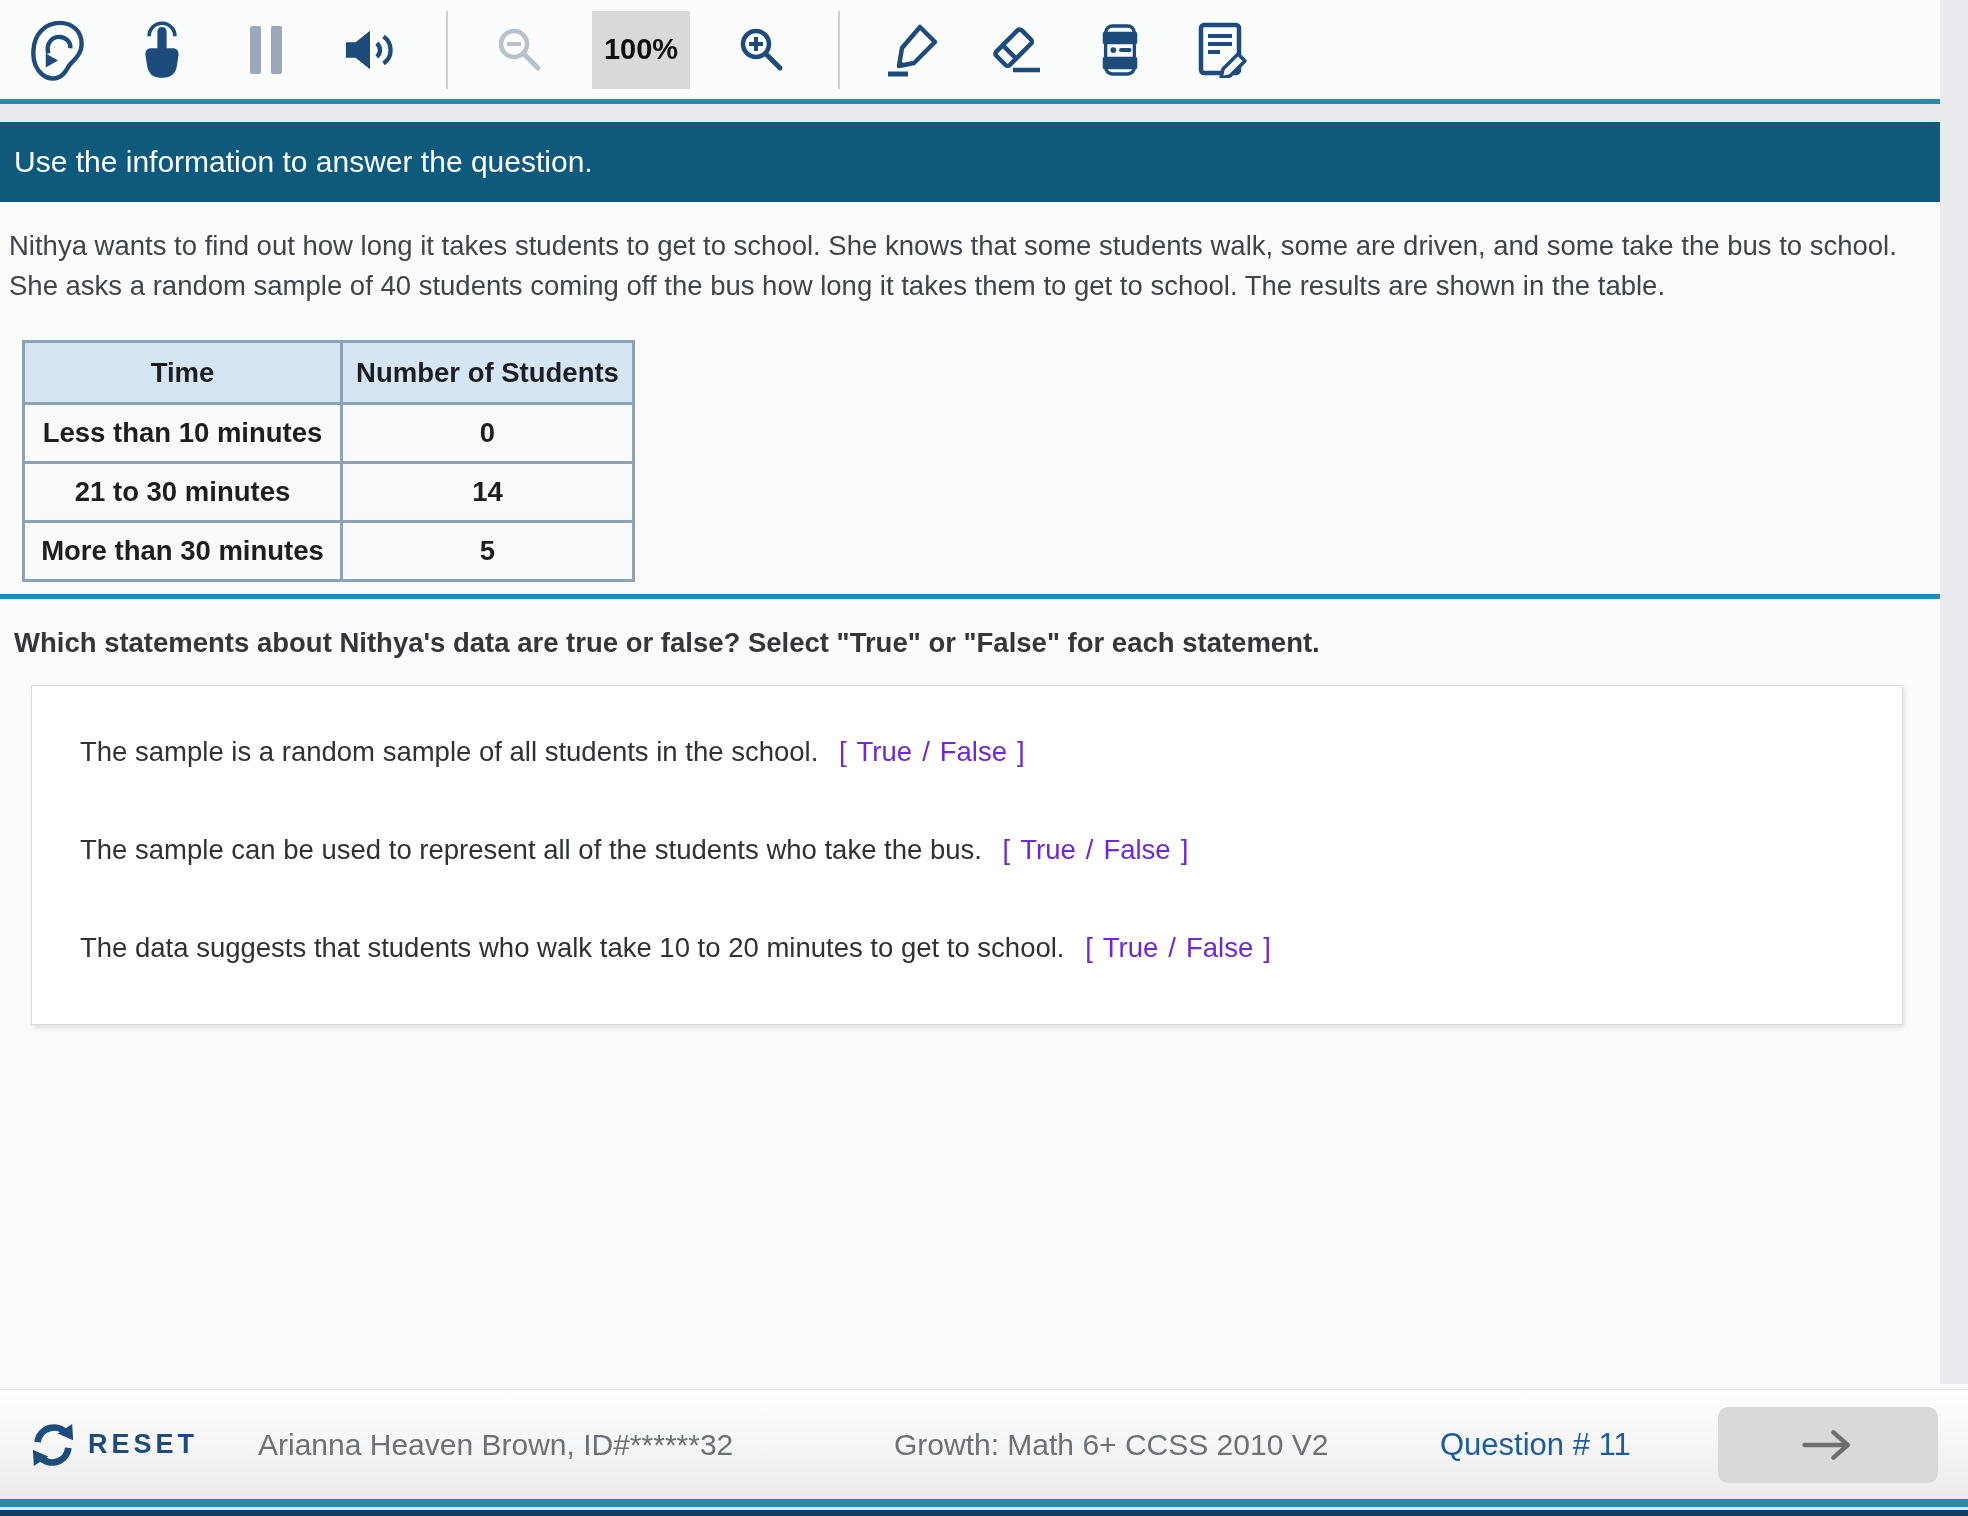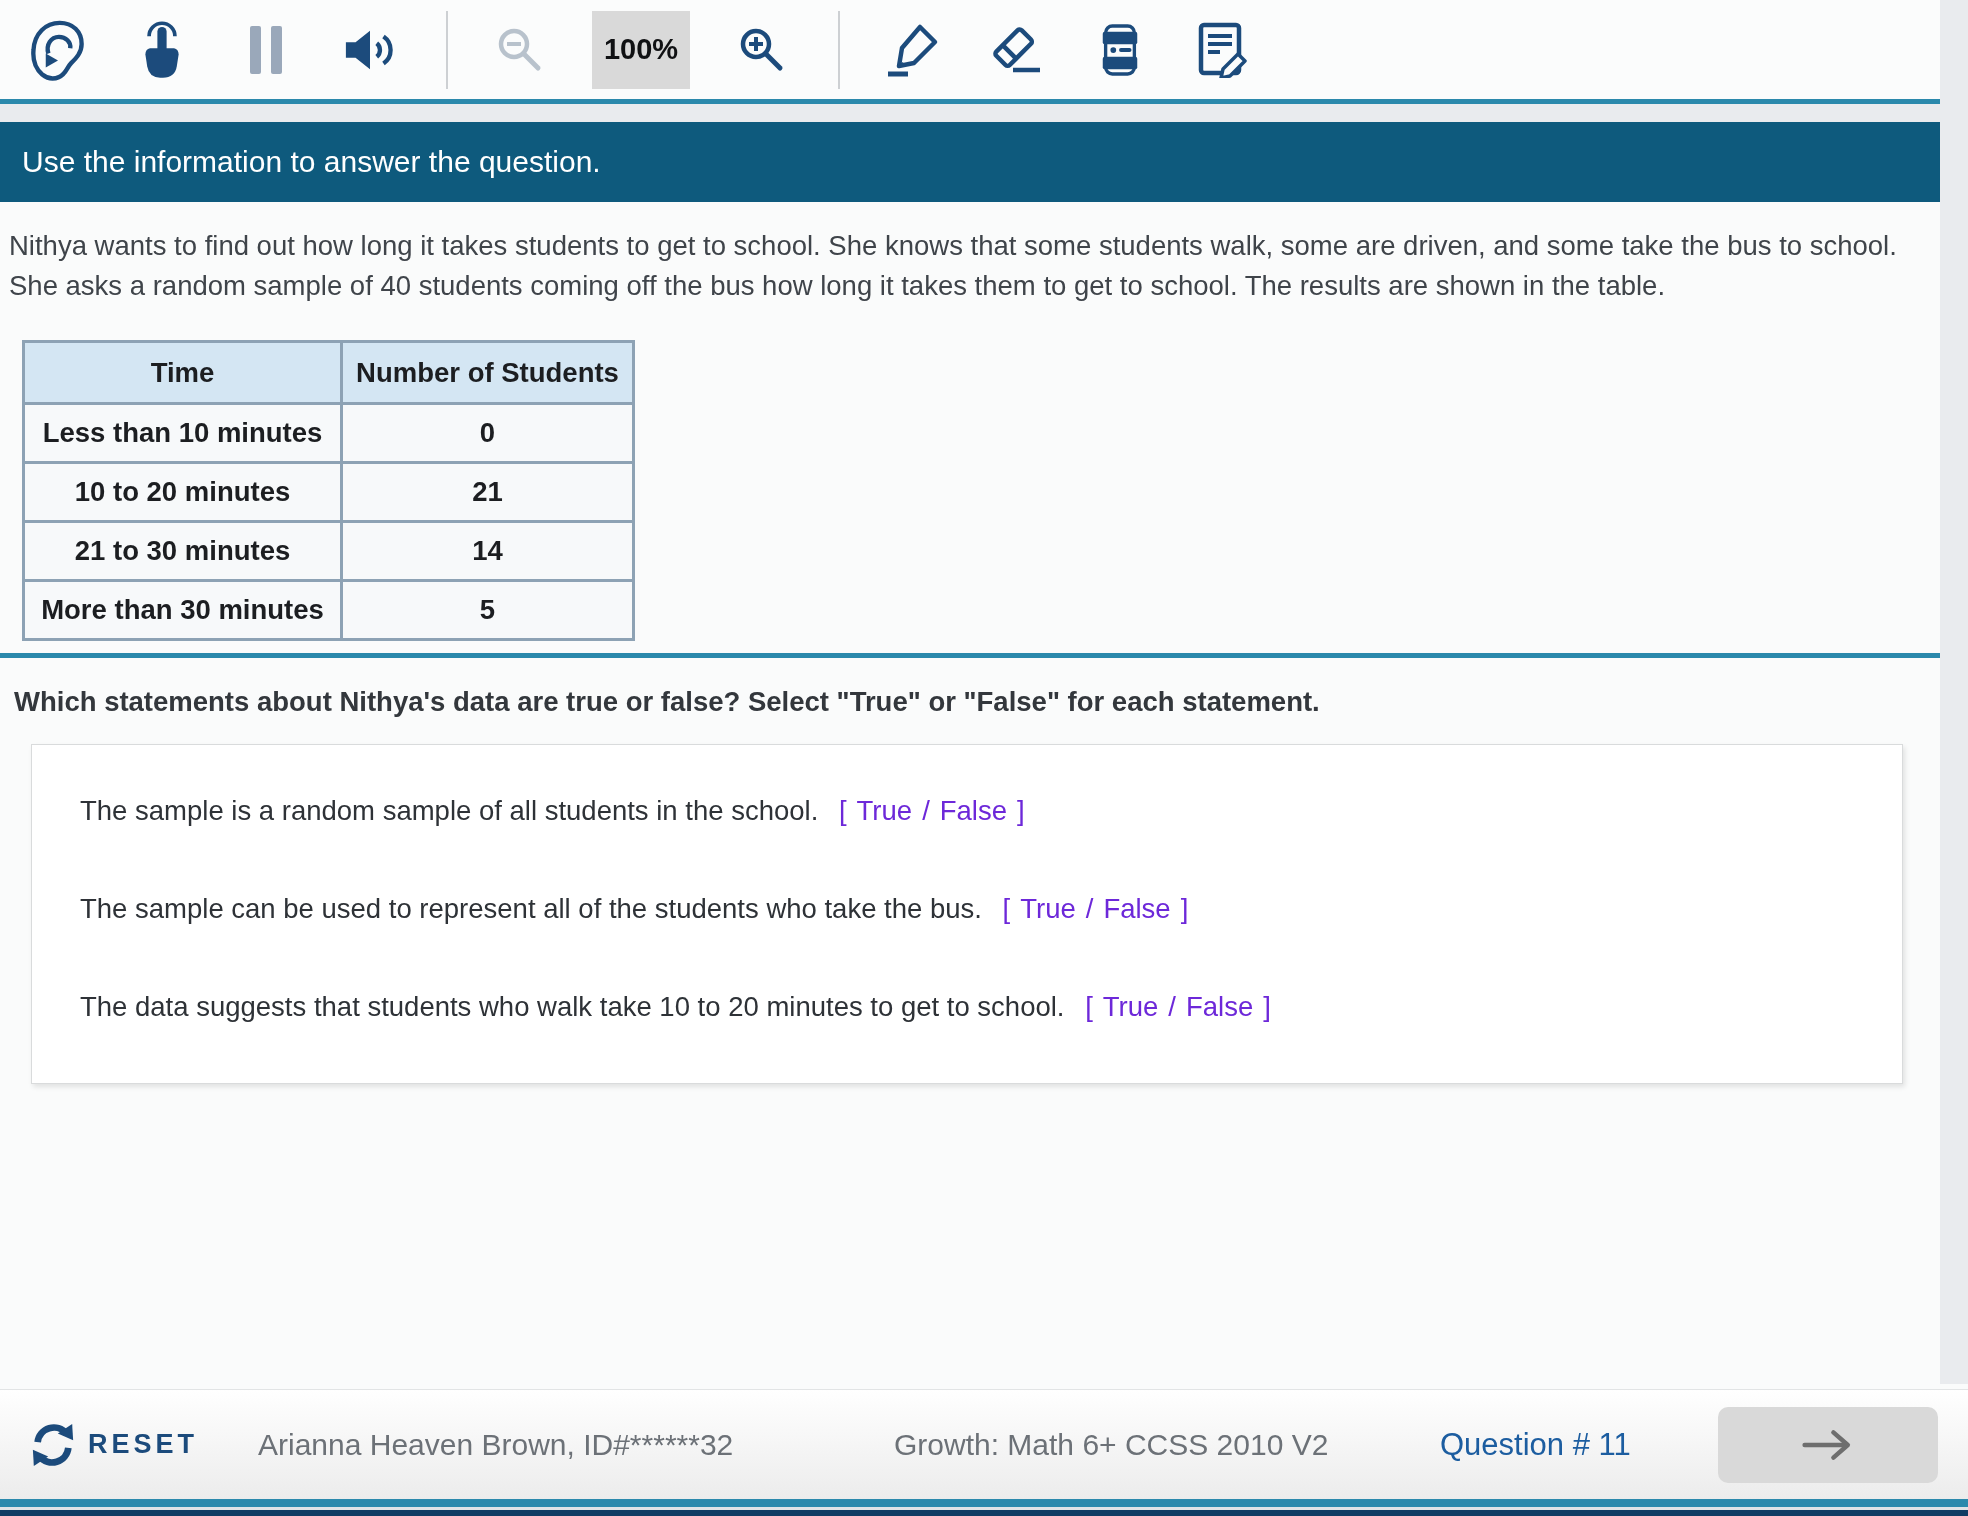--- a/index.html
+++ b/index.html
@@ -24,21 +24,21 @@
           margin-right:40px;cursor:pointer;flex:0 0 auto}
   .tb-sep{width:2px;height:78px;background:#cdd0d3;margin:0 40px 0 4px;flex:0 0 auto}
   .zoom-box{width:98px;height:78px;background:#d9d9d9;display:flex;align-items:center;
             justify-content:center;font-size:29px;font-weight:bold;color:#101113;
             margin-right:40px;flex:0 0 auto}
 
   
   .accent-line{height:5px;background:var(--teal)}
   .gray-band{height:18px;background:#e9ebee}
   .prompt-bar{height:80px;background:var(--header-blue);color:#fff;font-size:30px;
-              display:flex;align-items:center;padding-left:22px}
+              display:flex;align-items:center;padding-left:14px}
 
   
   .passage{margin:24px 10px 0 9px;font-size:27.5px;line-height:40px;color:#3f444a}
   table.results{border-collapse:collapse;margin:34px 0 0 22px;background:#f7f9fa}
   table.results th,table.results td{border:3px solid var(--tbl-border);font-size:27.5px;
       color:#1c1e21;text-align:center;font-weight:700;padding:0}
   table.results th{background:var(--tbl-head);height:62px}
   table.results td{height:59px}
   .col-time{width:318px}
   .col-num{width:292px}
@@ -187,24 +187,20 @@
       <tbody>
           <tr>
         <th class="col-time">Time</th>
         <th class="col-num">Number of Students</th>
       </tr>
       <tr>
         <td>Less than 10 minutes</td>
         <td>0</td>
       </tr>
       <tr>
-        <td>10 to 20 minutes</td>
-        <td>21</td>
-      </tr>
-      <tr>
         <td>21 to 30 minutes</td>
         <td>14</td>
       </tr>
       <tr>
         <td>More than 30 minutes</td>
         <td>5</td>
       </tr>
     </tbody>
       </table>
 

